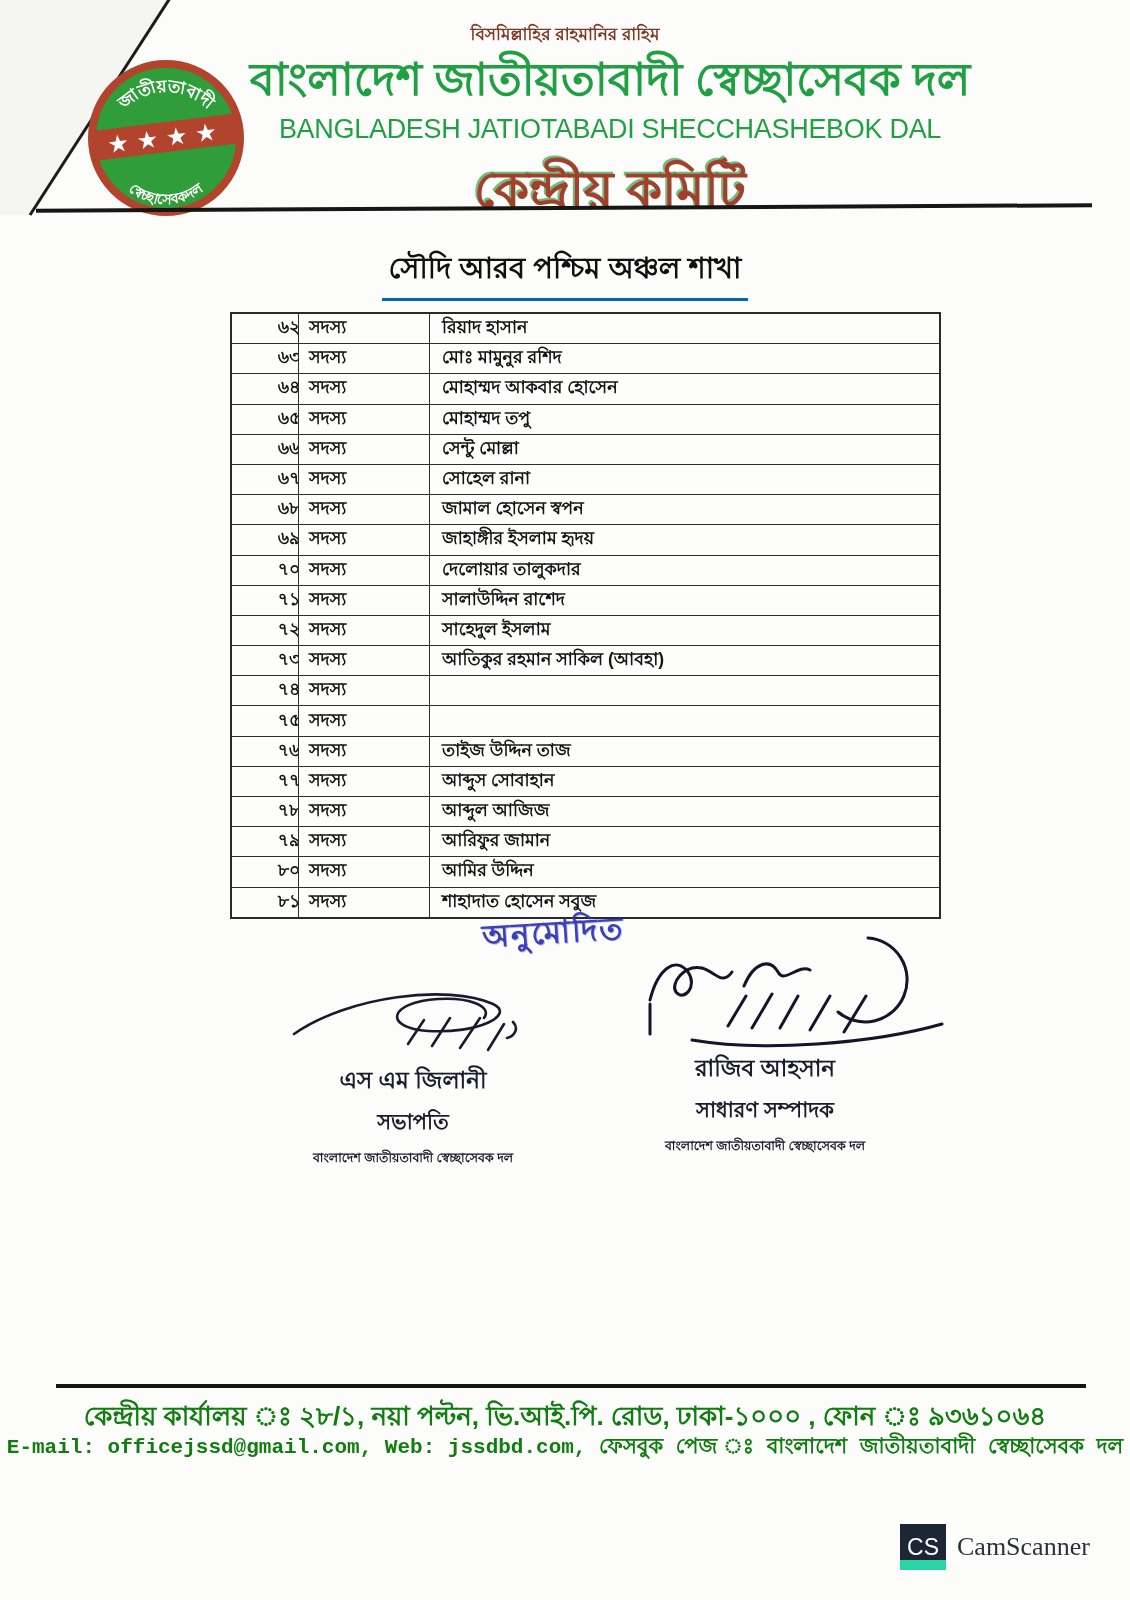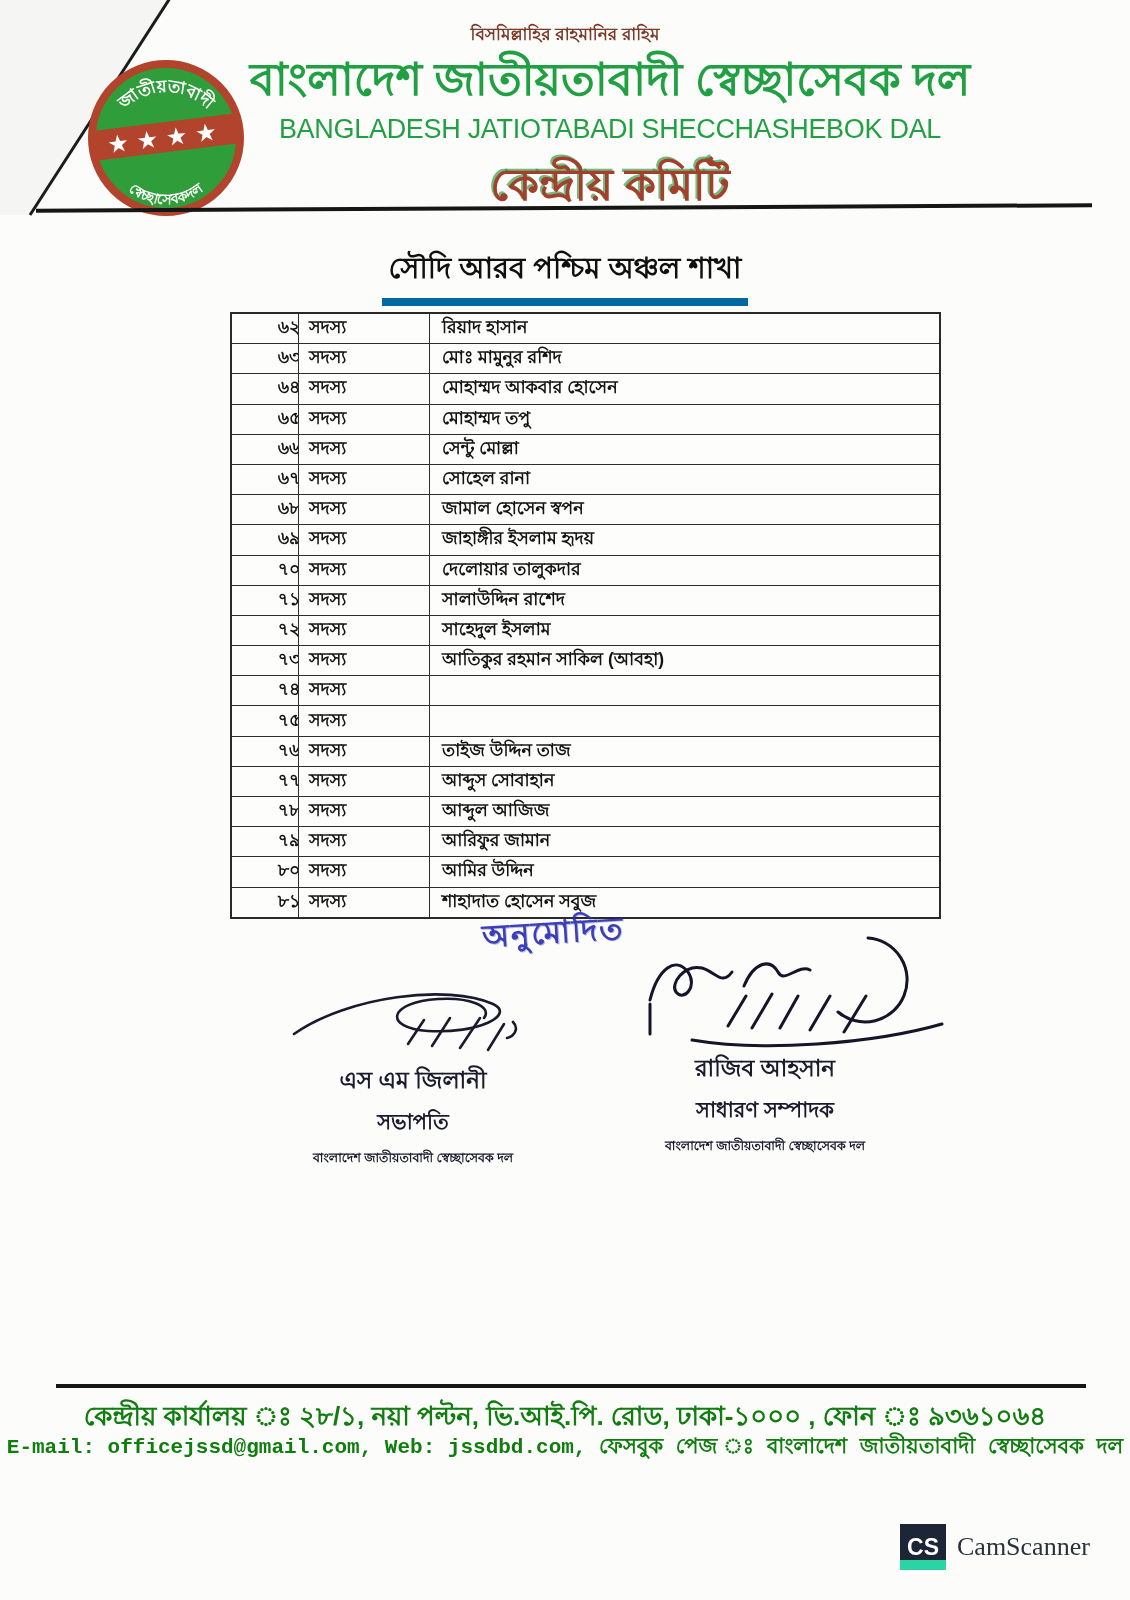--- a/index.html
+++ b/index.html
@@ -14,27 +14,27 @@
   .rule-top{left:36px; top:206px; width:1056px; height:4px; transform:rotate(-0.3deg);}
   .rule-bottom{left:56px; top:1384px; width:1030px; height:3.5px;}
   
   .bismillah{position:absolute; top:21px; left:0; width:100%; text-align:center;
     font-size:17px; font-weight:600; color:#7c3a28;}
   .title-bn{position:absolute; top:55px; left:150px; width:920px; text-align:center;
     font-size:45px; font-weight:700; color:#21a043; line-height:1.1;}
   .title-en{position:absolute; top:114px; left:150px; width:920px; text-align:center;
     font-size:27px; font-weight:400; color:#21a043; letter-spacing:-0.3px;}
   .committee{position:absolute; top:152px; left:150px; width:920px; text-align:center;
-    font-size:44px; font-weight:700; color:#a23f2d;
+    font-size:50px; font-weight:700; color:#a23f2d;
     text-shadow:-2px -2px 0 rgba(40,150,60,0.65);}
   .logo-wrap{position:absolute; left:86px; top:58px; width:160px; height:160px;}
   
   .branch-title{position:absolute; top:245px; left:0; width:100%; text-align:center;}
   .branch-title span{display:inline-block; font-size:29px; font-weight:700; color:#101010;
-    border-bottom:8px solid #0369a1; padding:0 6px 4px;}
+    border-bottom:3px solid #0369a1; padding:0 6px 4px;}
   .mtable{position:absolute; left:230px; top:312px; width:711px;
     border:2.5px solid #2a2a2a; box-sizing:border-box; background:#fdfdfc;}
   .trow{display:grid; grid-template-columns:67px 131px 1fr; height:29.2px;
     border-bottom:1.6px solid #2e2e2e;}
   .trow:last-child{border-bottom:none;}
   .tcell{display:flex; align-items:center; font-size:17.5px; font-weight:600;
     color:#141414; overflow:hidden; white-space:nowrap;}
   .tcell-serial{justify-content:center; border-right:1.6px solid #2e2e2e;padding-left:48px;}
   .tcell-role{padding-left:10px; border-right:1.6px solid #2e2e2e;}
   .tcell-name{padding-left:12px;}
@@ -54,21 +54,21 @@
   .sig-right-block{left:620px; top:1050px; width:290px;}
   
   .footer-line{position:absolute; left:0; width:100%; text-align:center; color:#117d11;}
   .footer-1{top:1396px; font-size:26px; font-weight:700;}
   .footer-2{top:1430px; font-size:21px; font-weight:600;font-family:Liberation Mono, monospace;}
   
   .cs-wrap{position:absolute; left:900px; top:1524px; display:flex; align-items:center; gap:11px;}
   .cs-icon{width:46px; height:46px; border-radius:0;
     background:linear-gradient(#1d2636 0 78%, #2bd4a4 78% 100%);
     display:flex; align-items:center; justify-content:center;
-    color:#ffffff; font-size:23px; font-weight:700;}
+    color:#ffffff; font-size:23px; font-weight:400;}
   .cs-label{font-family:"Liberation Serif", serif; font-size:26px; color:#2b313a;}
 </style>
 </head>
 <body>
 
 <div class="page">
 
   <svg class="fold-line" viewBox="0 0 250 235">
     <polygon points="172,-5 30,215 0,215 0,-5" fill="rgba(110,110,110,0.05)"></polygon>
     <line x1="172" y1="-5" x2="30" y2="215" stroke="#1c1c1c" stroke-width="3"></line>

